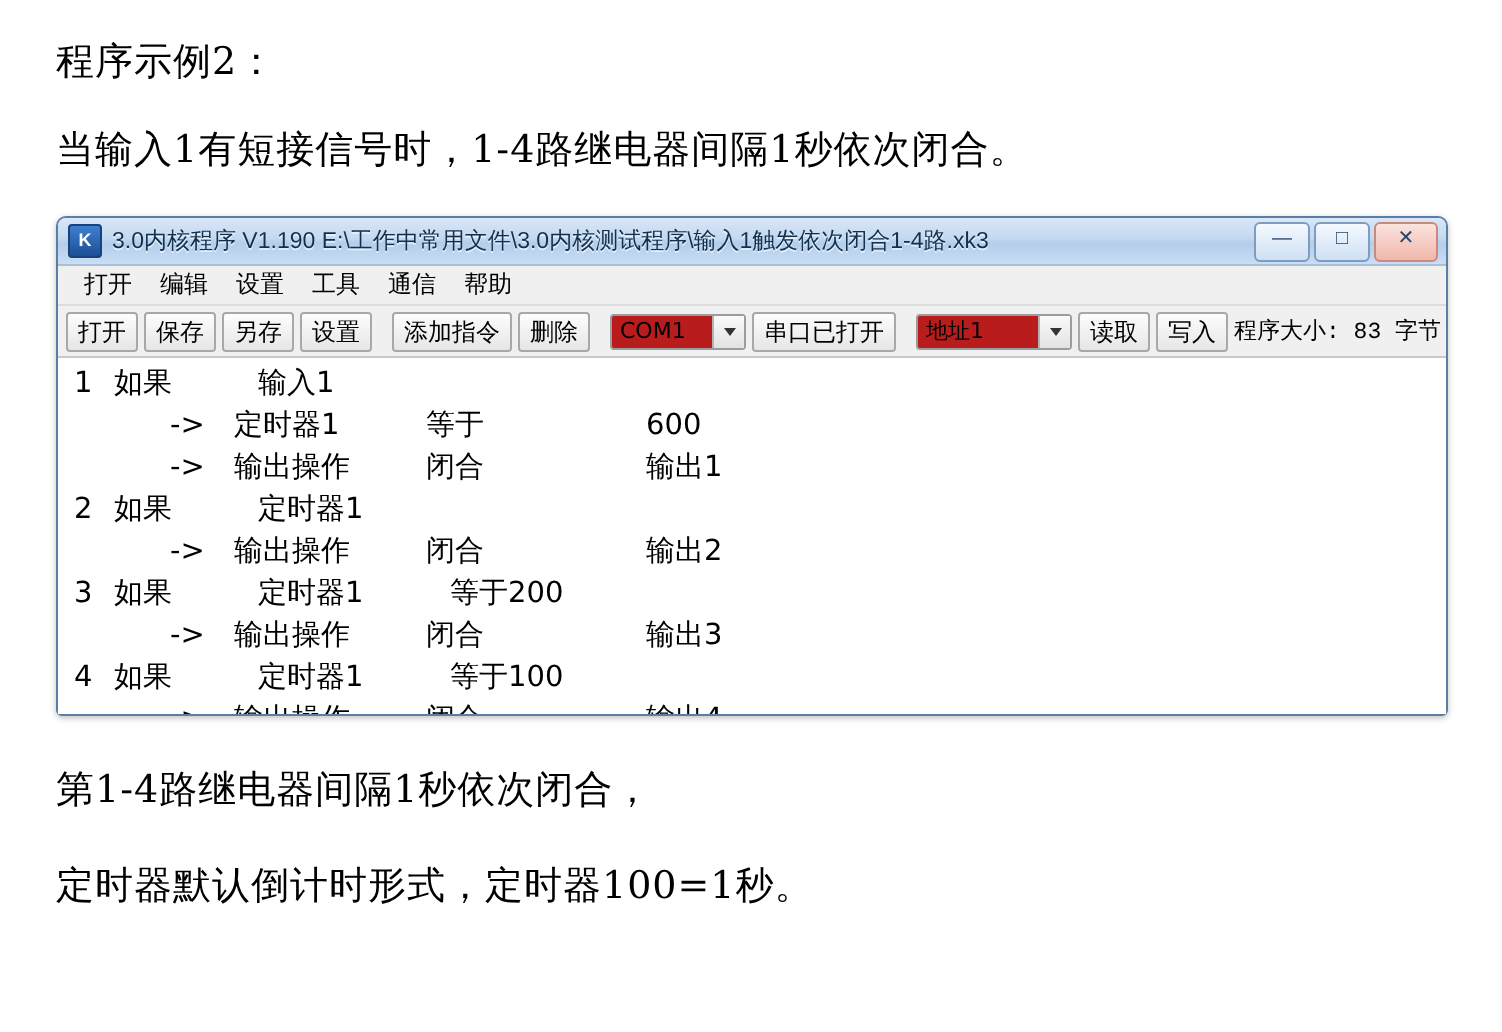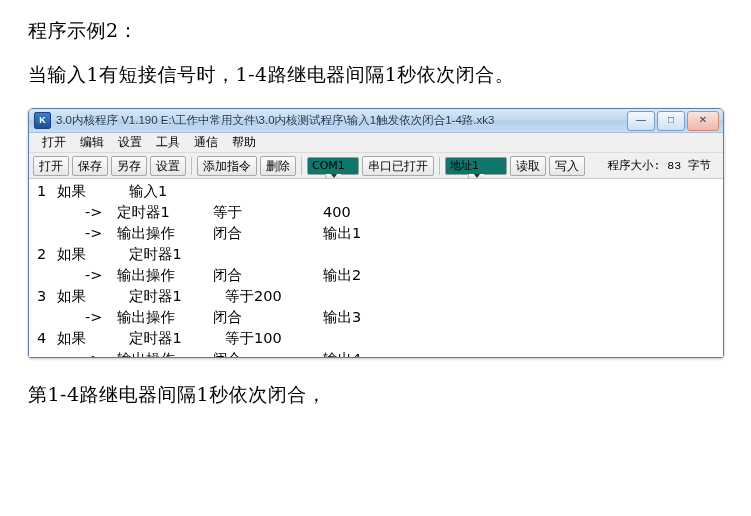--- a/index.html
+++ b/index.html
@@ -147,25 +147,24 @@
   .tb-sep {
     width: 1px;
     height: 18px;
     background: #c0c0c0;
     margin: 0 2px;
   }
   .tb-combo {
     display: flex;
     align-items: center;
     border: 1px solid #9c9c9c;
-    background: #0f766e;
+    background: #b91c1c;
     border-radius: 2px;
     height: 18px;
     box-sizing: border-box;
-    flex-direction: column;
   }
   .tb-combo .combo-text {
     font-size: 11px;
     padding: 0 4px;
     line-height: 16px;
     white-space: nowrap;
     font-family: "DejaVu Sans", "Liberation Sans", sans-serif;
   }
   .tb-combo.w1 .combo-text { width: 42px; }
   .tb-combo.w2 .combo-text { width: 52px; }
@@ -300,21 +299,21 @@
         <div class="col-a">如果</div>
         <div class="col-b">输入1</div>
         <div class="col-d"></div>
       </div>
 
       <div class="code-row">
         <div class="col-num"></div>
         <div class="col-a indent">-&gt;</div>
         <div class="col-b">定时器1</div>
         <div class="col-c">等于</div>
-        <div class="col-d">400</div>
+        <div class="col-d">600</div>
       </div>
 
       <div class="code-row">
         <div class="col-num"></div>
         <div class="col-a indent">-&gt;</div>
         <div class="col-b">输出操作</div>
         <div class="col-c">闭合</div>
         <div class="col-d">输出1</div>
       </div>
 
@@ -363,15 +362,16 @@
         <div class="col-b">输出操作</div>
         <div class="col-c">闭合</div>
         <div class="col-d">输出4</div>
       </div>
 
     </div>
   </div>
 
   <div class="bottom-block" style="position:absolute; left:0; top:368px;">
     <div class="doc-line">第1-4路继电器间隔1秒依次闭合，</div>
+    <div class="doc-line">定时器默认倒计时形式，定时器100=1秒。</div>
   </div>
 
 </div>
 
 </body></html>

